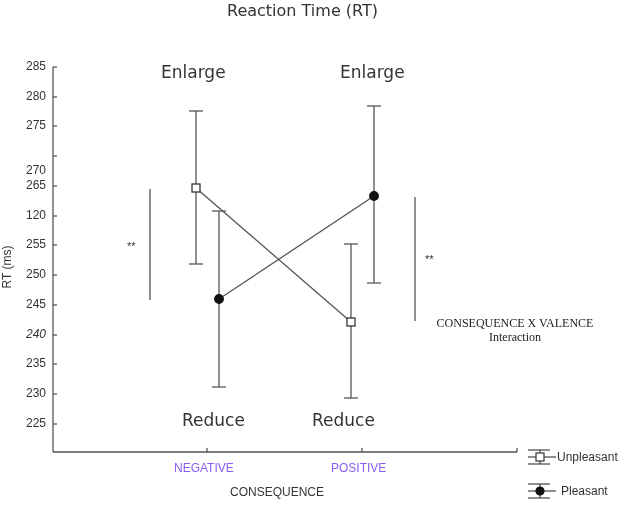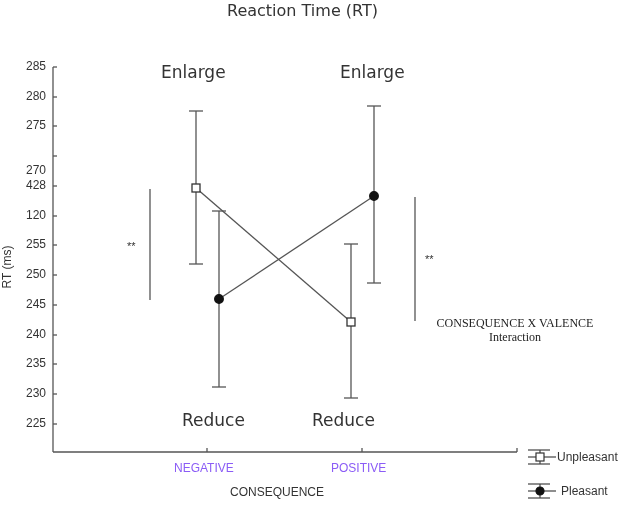--- a/index.html
+++ b/index.html
@@ -19,26 +19,26 @@
 </head>
 <body>
 
 <div class="abs title" style="top:1px;">Reaction Time (RT)</div>
 
 <div>
   <div class="abs ytick" style="top:59px;">285</div>
   <div class="abs ytick" style="top:89px;">280</div>
   <div class="abs ytick" style="top:118px;">275</div>
   <div class="abs ytick" style="top:148px;margin-top:15px;">270</div>
-  <div class="abs ytick" style="top:178px;">428</div>
+  <div class="abs ytick" style="top:178px;">265</div>
   <div class="abs ytick" style="top:208px;">120</div>
   <div class="abs ytick" style="top:237px;">255</div>
   <div class="abs ytick" style="top:267px;">250</div>
   <div class="abs ytick" style="top:297px;">245</div>
-  <div class="abs ytick" style="top:327px;">240</div>
+  <div class="abs ytick" style="top:327px;font-style:italic;">240</div>
   <div class="abs ytick" style="top:356px;">235</div>
   <div class="abs ytick" style="top:386px;">230</div>
   <div class="abs ytick" style="top:416px;">225</div>
 </div>
 
 <div class="abs ylabel">RT (ms)</div>
 
 <div class="abs cond" style="left:161px; top:62px;">Enlarge</div>
 <div class="abs cond" style="left:340px; top:62px;">Enlarge</div>
 <div class="abs cond" style="left:182px; top:410px;">Reduce</div>

